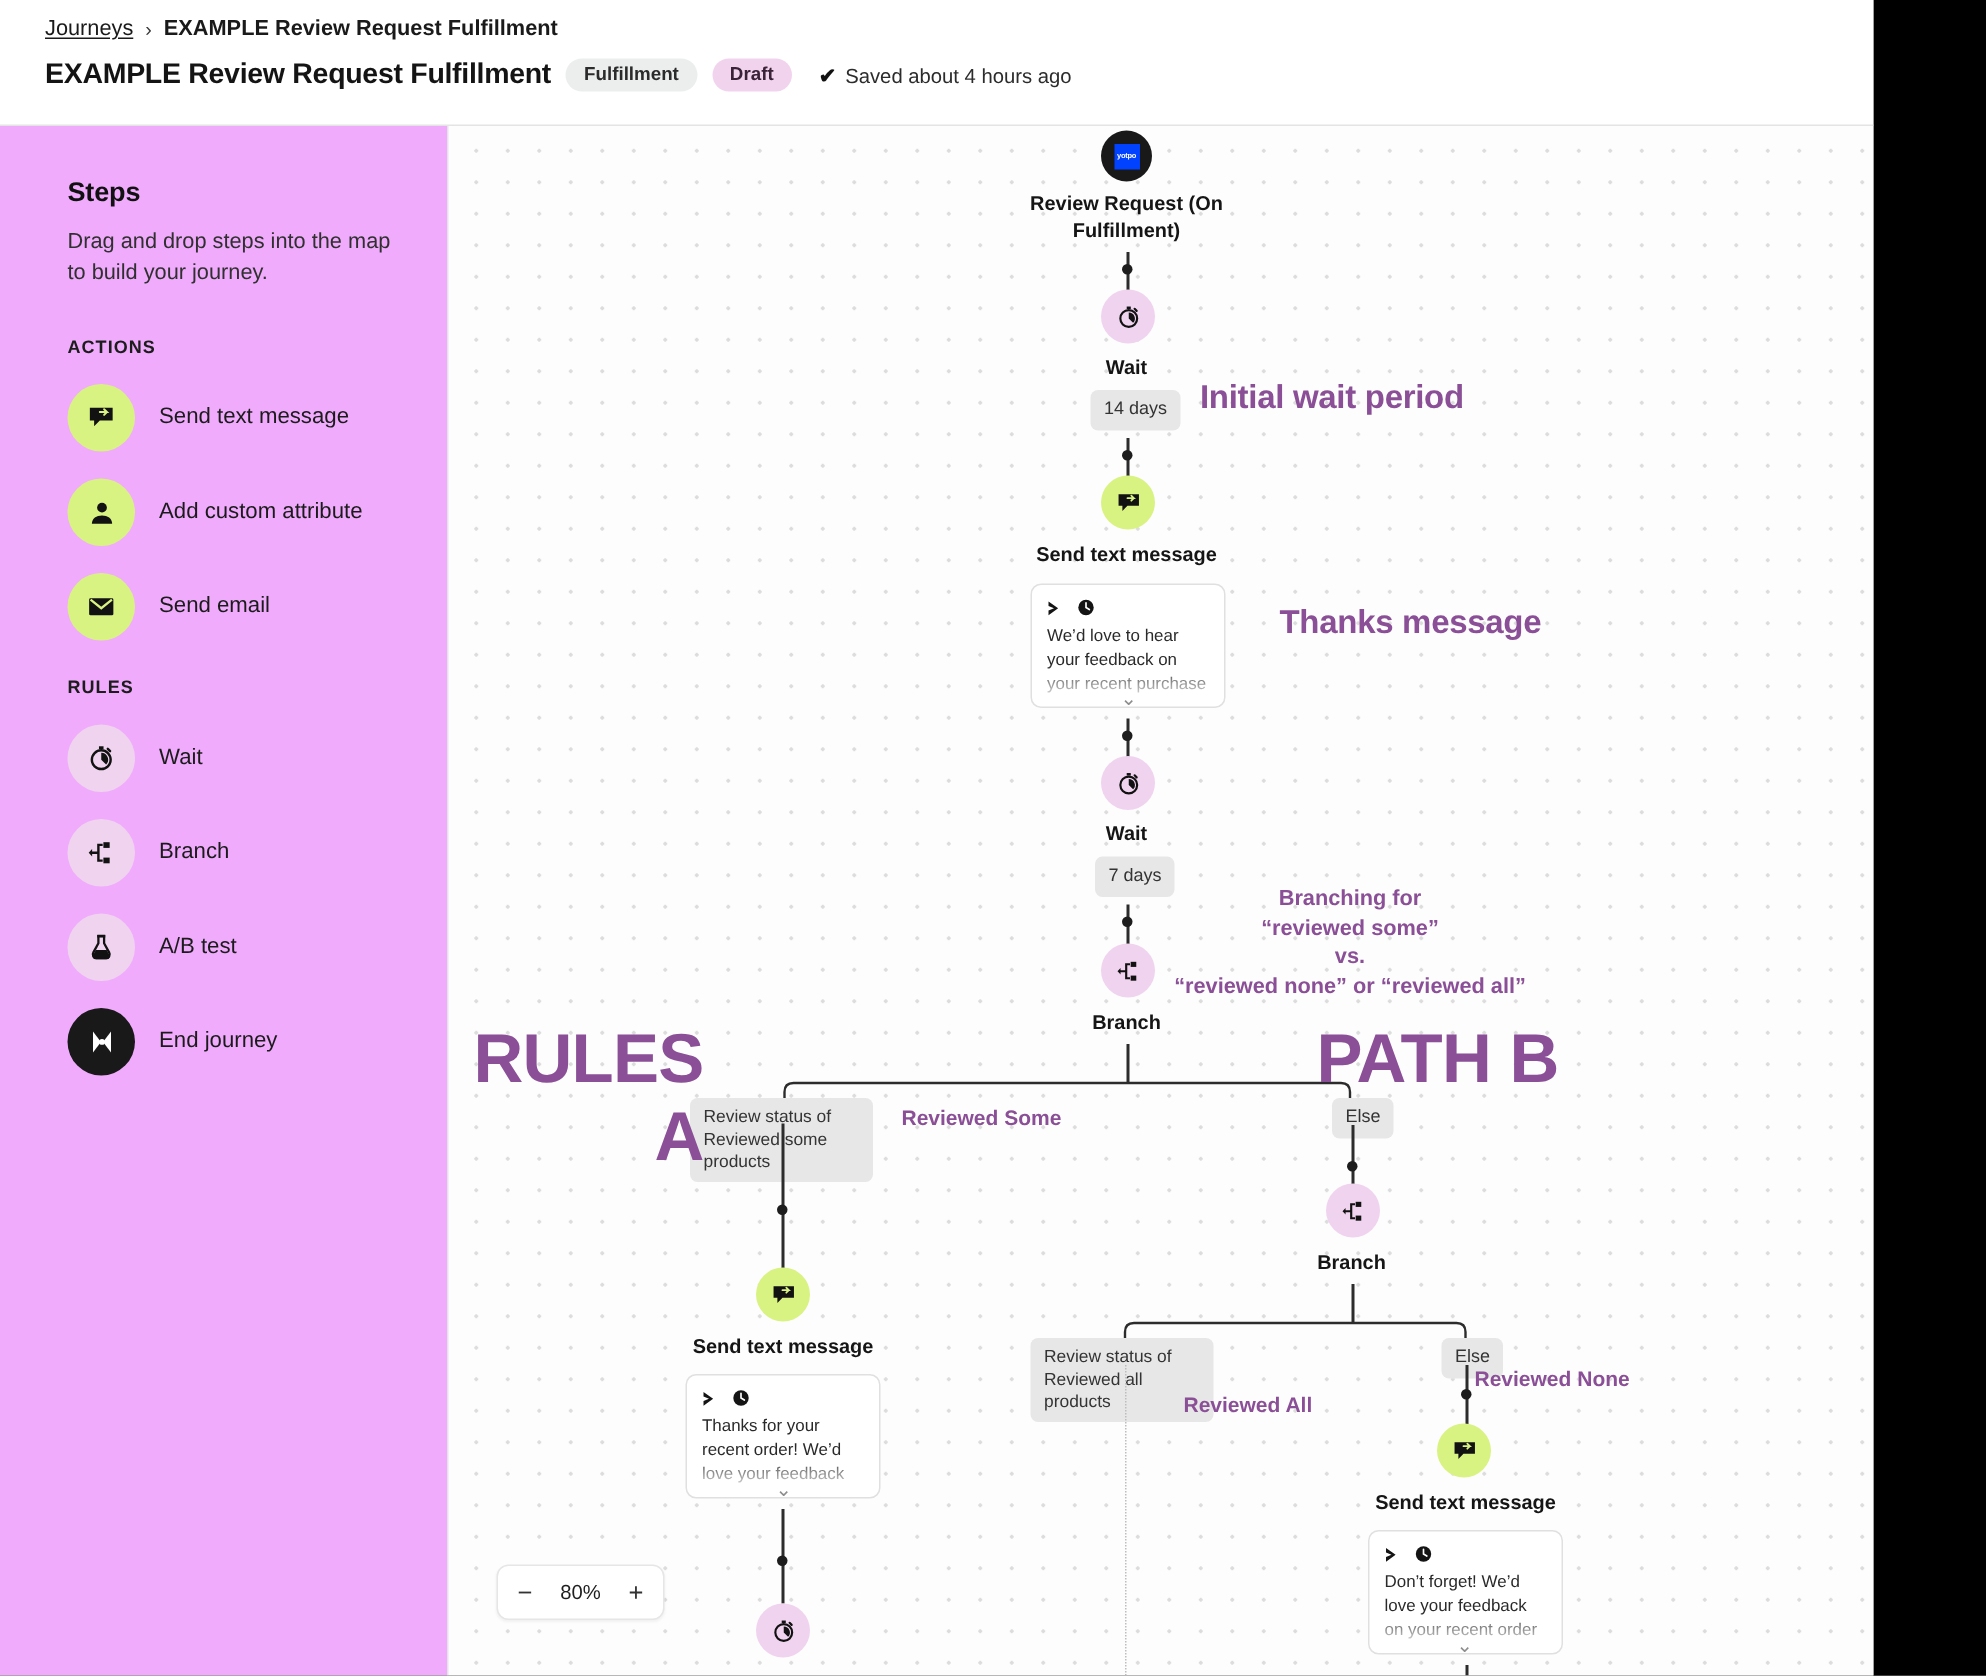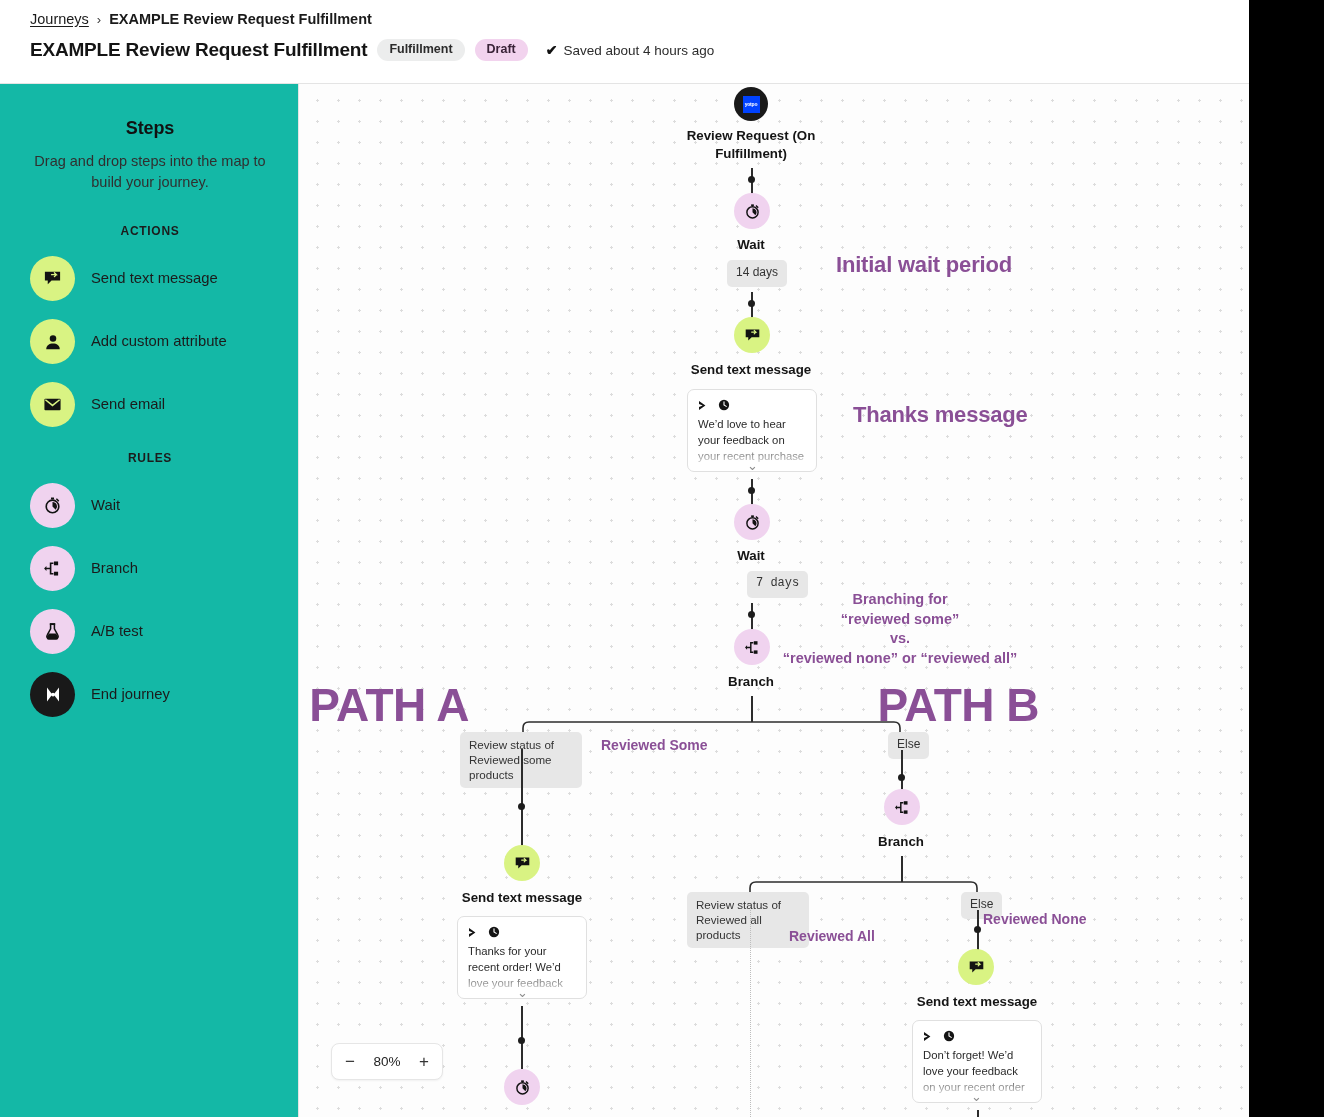--- a/index.html
+++ b/index.html
@@ -52,24 +52,23 @@
   .saved {
     display: flex; align-items: center; gap: 6px;
     font-size: 13.5px; color: #2c2c2c; margin-left: 8px;
   }
   .check { font-size: 14px; font-weight: 700; color: #111; }
 
   
   .sidebar {
     position: absolute; left: 0; top: 84px;
     width: 299px; height: 1033px;
-    background: #14b8a6;
+    background: #f0abfc;
     border-right: 1px solid #e4e4e4;
-    padding: 34px 28px 0 30px;
-    text-align: center;
+    padding: 34px 28px 0 45px;
   }
   .side-h { font-size: 18px; font-weight: 700; color: #111; letter-spacing: -0.1px; }
   .side-sub {
     margin-top: 12px; font-size: 14.5px; line-height: 1.43;
     color: #303030; max-width: 240px;
   }
   .group-label {
     margin-top: 32px; margin-bottom: 4px;
     font-size: 12px; font-weight: 700; letter-spacing: 0.7px;
     color: #1c1c1c;
@@ -339,21 +338,21 @@
 
     <div class="n node-ico ico-pink" style="left:435px; top:420px;">
       <svg width="17" height="17" viewBox="0 0 20 20">
           <circle cx="10" cy="11" r="6.6" fill="none" stroke="#121212" stroke-width="1.7"></circle>
           <path d="M10 11 L10 6.2 A4.8 4.8 0 0 1 13.4 14.4 Z" fill="#121212"></path>
           <rect x="8.4" y="1.6" width="3.2" height="2" fill="#121212"></rect>
           <path d="M14.6 3.4l1.6 1.6" stroke="#121212" stroke-width="1.7" stroke-linecap="round"></path>
         </svg>
     </div>
     <div class="node-name" style="left:392px; top:463px; width:120px;">Wait</div>
-    <div class="badge-gray" style="left:448px; top:487px;font-family:Liberation Mono, monospace;">7 days</div>
+    <div class="badge-gray" style="left:431px; top:487px;">7 days</div>
 
     <div class="edge" style="left:452px; top:519px; height:32px;"></div>
     <div class="edge-dot" style="left:449px; top:527px;"></div>
 
     <div class="n node-ico ico-pink" style="left:435px; top:545px;">
       <svg width="17" height="17" viewBox="0 0 20 20">
           <path d="M3 10h5M8 10V4.5h3M8 10v5.5h3" stroke="#121212" stroke-width="1.7" fill="none"></path>
           <rect x="11.5" y="2.6" width="4.4" height="4" fill="#121212"></rect>
           <rect x="11.5" y="13.4" width="4.4" height="4" fill="#121212"></rect>
           <path d="M3.6 7.4 L1.2 10 L3.6 12.6Z" fill="#121212"></path>
@@ -452,27 +451,27 @@
         <svg width="12" height="12" viewBox="0 0 14 14">
             <circle cx="7" cy="7" r="6" fill="#141414"></circle>
             <path d="M7 3.4V7l2.6 1.6" stroke="#fff" stroke-width="1.3" fill="none" stroke-linecap="round"></path>
           </svg>
       </div>
       <div class="body">Don’t forget! We’d love your feedback on your recent order of</div>
     </div>
     <div class="chev" style="left:672px; top:1006px;">⌄</div>
     <div class="edge" style="left:678px; top:1026px; height:20px;"></div>
 
-    <div class="annot annot-big" style="left:501px; top:168px;margin-left:36px;">Initial wait period</div>
+    <div class="annot annot-big" style="left:501px; top:168px;">Initial wait period</div>
     <div class="annot annot-big" style="left:554px; top:318px;">Thanks message</div>
     <div class="annot annot-mid" style="left:471px; top:506px; width:260px;">Branching for
 “reviewed some”
 vs.
 “reviewed none” or “reviewed all”</div>
-    <div class="annot annot-path" style="left:10px; top:596px; width:160px;">PATH A</div>
+    <div class="annot annot-path" style="left:10px; top:596px; width:160px;">RULES A</div>
     <div class="annot annot-path" style="left:570px; top:596px; width:170px;">PATH B</div>
 
     <div class="zoomctl">
       <span class="z-btn">−</span>
       <span class="z-val">80%</span>
       <span class="z-btn">+</span>
     </div>
 
   </div>
 </div>

